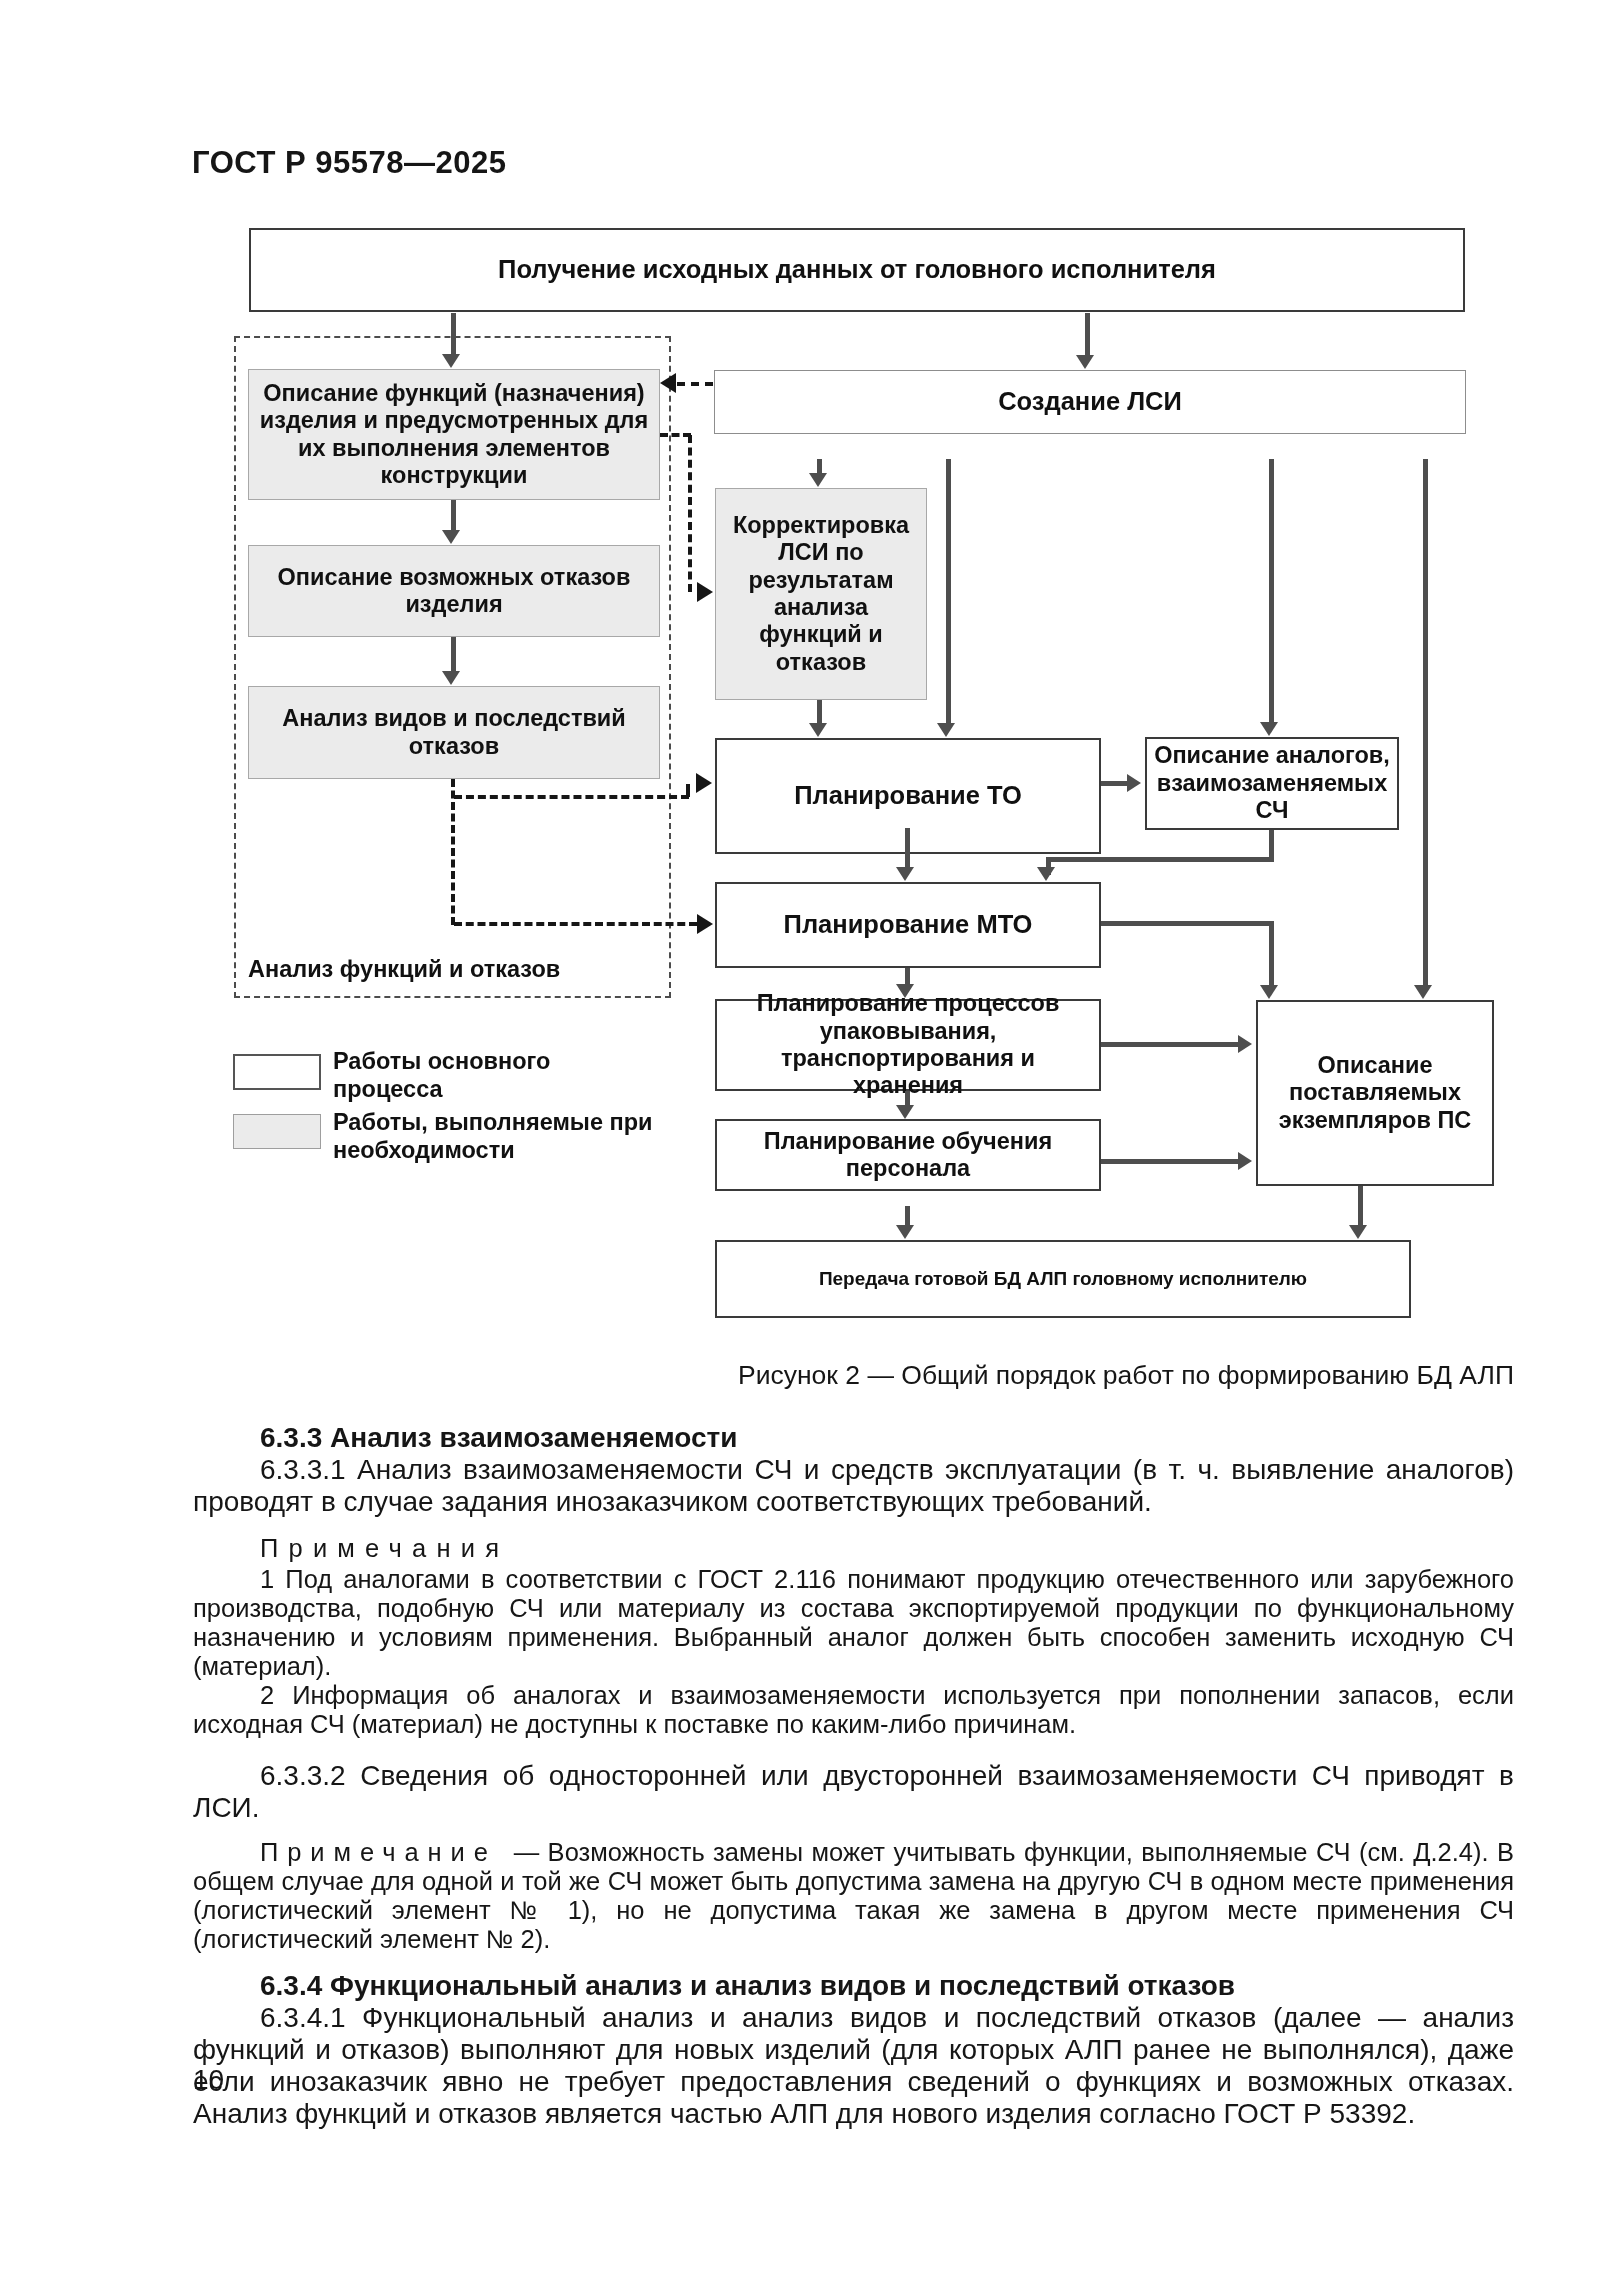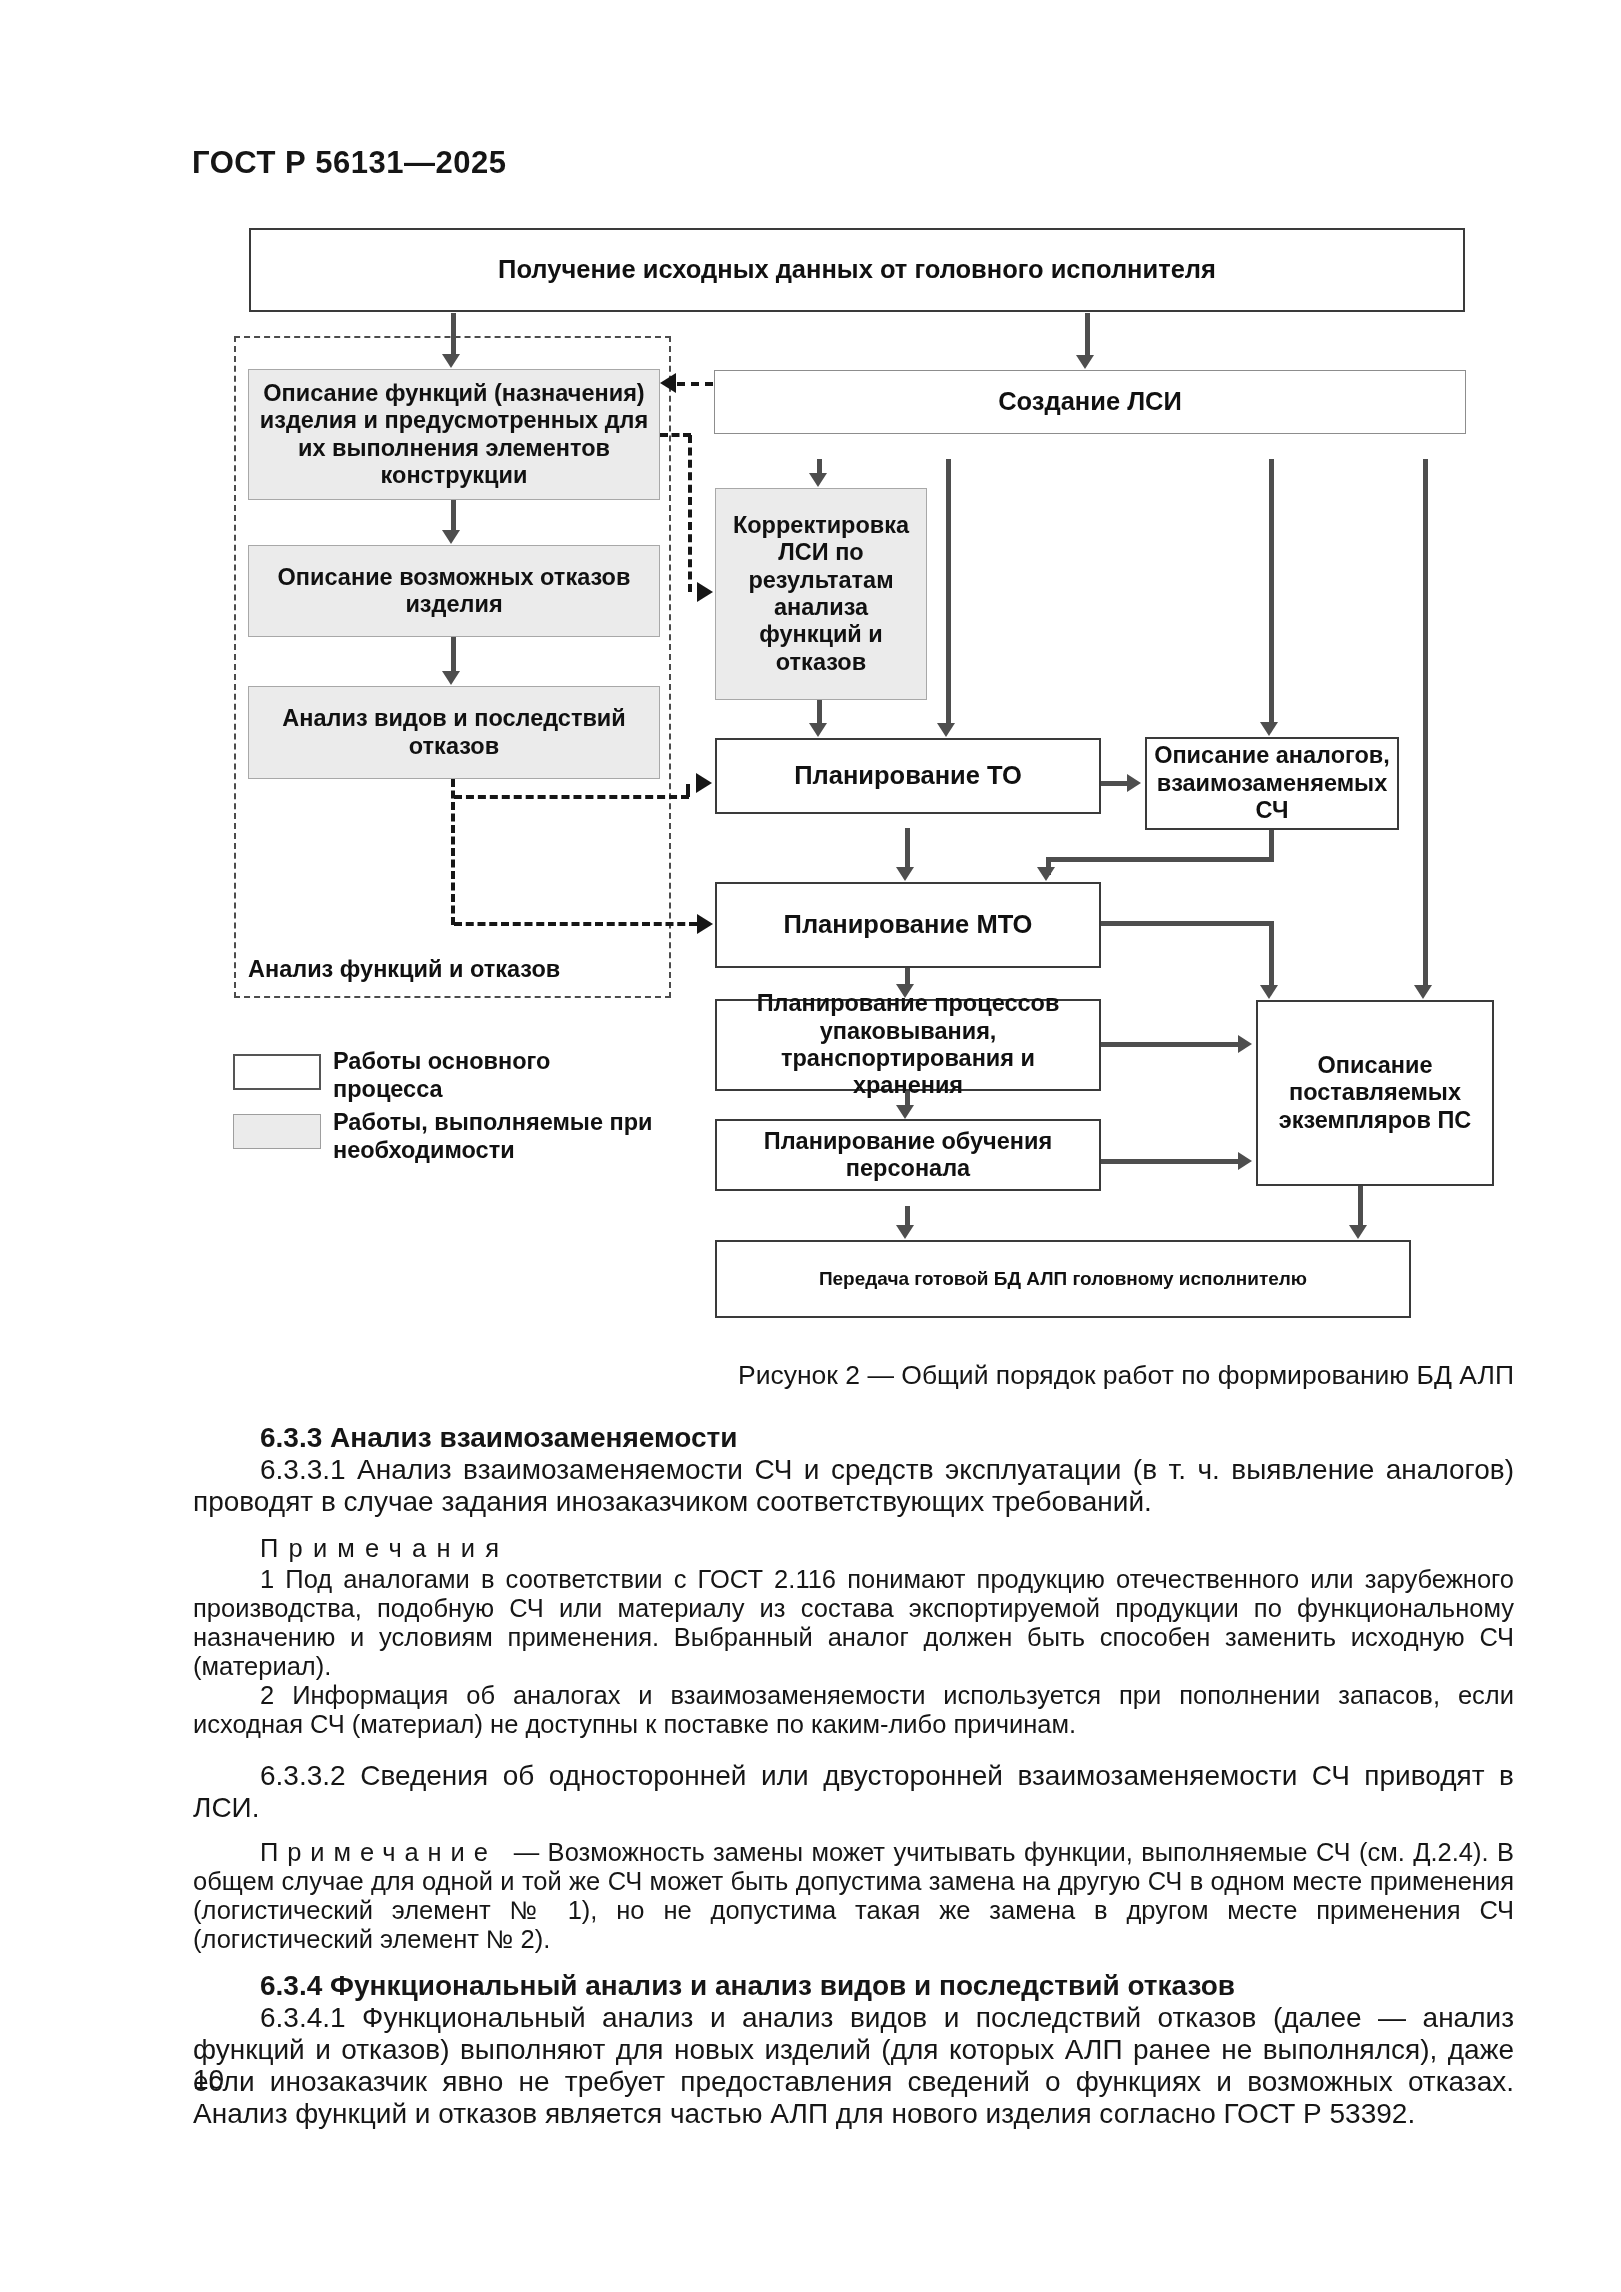--- a/index.html
+++ b/index.html
@@ -37,32 +37,32 @@
   .sp{letter-spacing:.35em;}
   .mt1{margin-top:21.6px;}
   .mt2{margin-top:13.7px;}
   .mt3{margin-top:15.7px;}
 </style>
 </head>
 <body>
 
 <div id="page">
 
-  <div id="hdr">ГОСТ Р 56131—2025</div>
+  <div id="hdr">ГОСТ Р 95578—2025</div>
 
   <div class="dashed-group" style="left:234px;top:336px;width:437px;height:662px"></div>
   <div class="flabel" style="left:248px;top:956px">Анализ функций и отказов</div>
 
   <div class="box gr" style="left:248px;top:369px;width:412px;height:131px">Описание функций (назначения) изделия и предусмотренных для их выполнения элементов конструкции</div>
   <div class="box wh" style="left:249px;top:228px;width:1216px;height:84px;font-size:25.5px">Получение исходных данных от головного исполнителя</div>
   <div class="box gr" style="left:248px;top:545px;width:412px;height:92px">Описание возможных отказов изделия</div>
   <div class="box gr" style="left:248px;top:686px;width:412px;height:93px">Анализ видов и последствий отказов</div>
   <div class="box wh2" style="left:714px;top:370px;width:752px;height:64px;font-size:25.5px">Создание ЛСИ</div>
   <div class="box gr" style="left:715px;top:488px;width:212px;height:212px">Корректировка ЛСИ по результатам анализа функций и отказов</div>
-  <div class="box wh" style="left:715px;top:738px;width:386px;height:76px;font-size:25.5px">Планирование ТО</div>
+  <div class="box wh" style="left:715px;top:738px;width:386px;height:116px;font-size:25.5px">Планирование ТО</div>
   <div class="box wh" style="left:1145px;top:737px;width:254px;height:93px">Описание аналогов, взаимозаменяемых СЧ</div>
   <div class="box wh" style="left:715px;top:882px;width:386px;height:86px;font-size:25.5px">Планирование МТО</div>
   <div class="box wh" style="left:715px;top:999px;width:386px;height:92px">Планирование процессов упаковывания, транспортирования и хранения</div>
   <div class="box wh" style="left:715px;top:1119px;width:386px;height:72px">Планирование обучения персонала</div>
   <div class="box wh" style="left:1256px;top:1000px;width:238px;height:186px">Описание поставляемых экземпляров ПС</div>
   <div class="box wh" style="left:715px;top:1240px;width:696px;height:78px;font-size:19px">Передача готовой БД АЛП головному исполнителю</div>
 
   <div class="v" style="left:451px;top:313px;height:44px"></div>
   <div class="ad" style="left:442px;top:354px"></div>
   <div class="v" style="left:1085px;top:313px;height:45px"></div>

